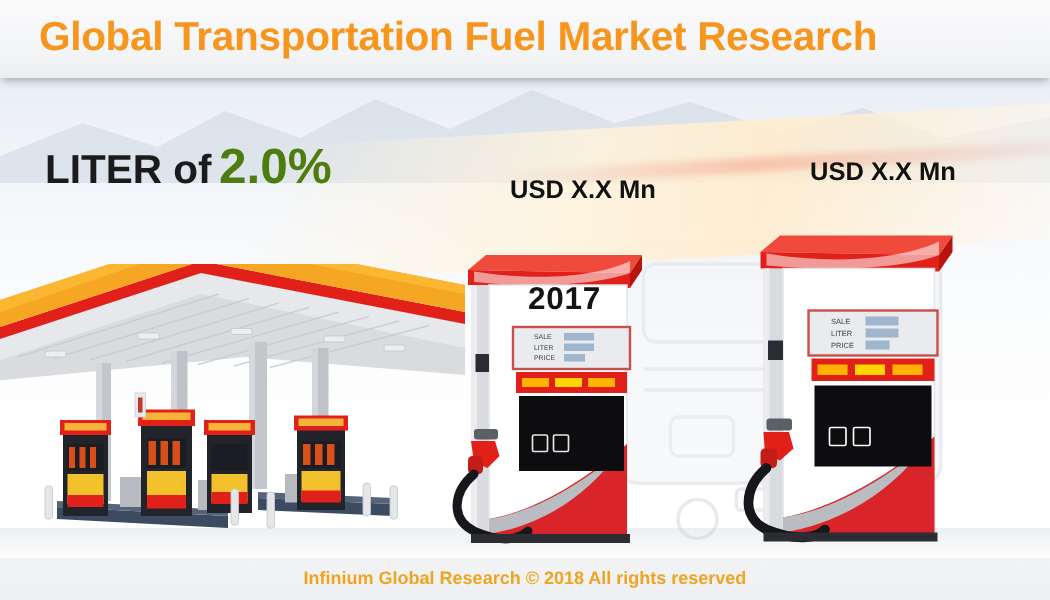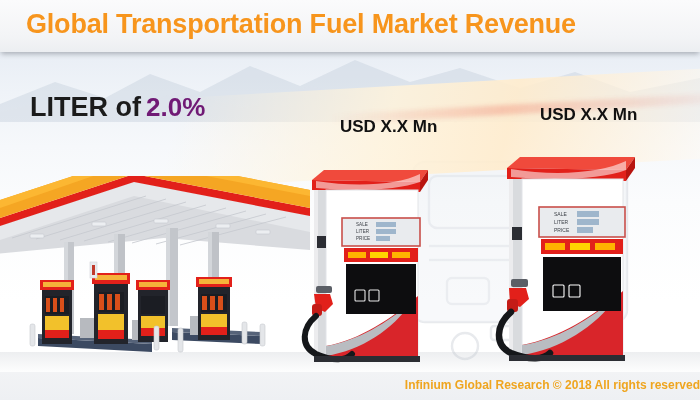--- a/index.html
+++ b/index.html
@@ -94,40 +94,40 @@
     position: absolute;
     left: 0; bottom: 0;
     width: 700px; height: 28px;
     background: linear-gradient(to bottom, #f2f3f5, #eef0f3);
     z-index: 40;
   }
   .footer-text {
     position: absolute;
     left: 0; top: 6px;
     width: 700px;
-    text-align: right;
+    text-align: center;
     font-size: 12px;
     font-weight: bold;
     color: #efa51f;
     white-space: nowrap;
   }
 
   
   .cagr {
     position: absolute;
     left: 30px; top: 92px;
     font-size: 27px;
     font-weight: bold;
     color: #1b1b1b;
     white-space: nowrap;
     z-index: 30;
   }
   .cagr .cagr-value {
-    color: #701a75;
-    font-size: 26px;
+    color: #4d7c0f;
+    font-size: 33px;
     margin-left: 5px;
   }
 
   
   .station {
     position: absolute;
     left: -6px; top: 176px;
     width: 316px; height: 195px;
     z-index: 10;
   }
@@ -352,20 +352,21 @@
 
     <g>
       <rect x="16" y="118" width="16" height="7" rx="2" fill="#5b5f66"></rect>
       <path d="M14,126 l16,0 l3,10 l-8,8 l-9,-4 Z" fill="#e2201a"></path>
       <rect x="12" y="136" width="10" height="12" rx="3" fill="#c41c17"></rect>
       <path d="M16,148 C2,160 0,178 16,186 C34,194 46,192 52,186" stroke="#15171a" stroke-width="6" fill="none" stroke-linecap="round"></path>
     </g>
 
     <rect x="14" y="188" width="106" height="6" fill="#2b2d33"></rect>
   </svg>
+  <div class="pump-year year-2017">2017</div>
 
   <div class="pump-cap cap-2024">USD X.X Mn</div>
   <svg class="pump pump-2024" viewBox="0 0 150 218" preserveAspectRatio="none">
 
     <polygon points="14,13 27,2 142,2 133,15" fill="#f04a3c"></polygon>
     <polygon points="14,13 133,15 133,26 14,24" fill="#e2201a"></polygon>
     <path d="M18,14 C66,22 110,17 133,6 L133,15 C109,24 64,26 18,22 Z" fill="#ffffff" opacity=".55"></path>
     <polygon points="133,15 142,2 142,13 133,26" fill="#b8140f"></polygon>
 
     <rect x="16" y="24" width="13" height="178" fill="#d9dbde"></rect>
@@ -412,20 +413,20 @@
     </g>
 
     <rect x="16" y="200" width="116" height="6" fill="#2b2d33"></rect>
   </svg>
 
   <div class="cagr">
     <span>LITER of</span><span class="cagr-value">2.0%</span>
   </div>
 
   <div class="header">
-    <div class="header-title">Global Transportation Fuel Market Revenue</div>
+    <div class="header-title">Global Transportation Fuel Market Research</div>
   </div>
 
   <div class="footer">
     <div class="footer-text">Infinium Global Research © 2018 All rights reserved</div>
   </div>
 
 </div>
 
 </body></html>

